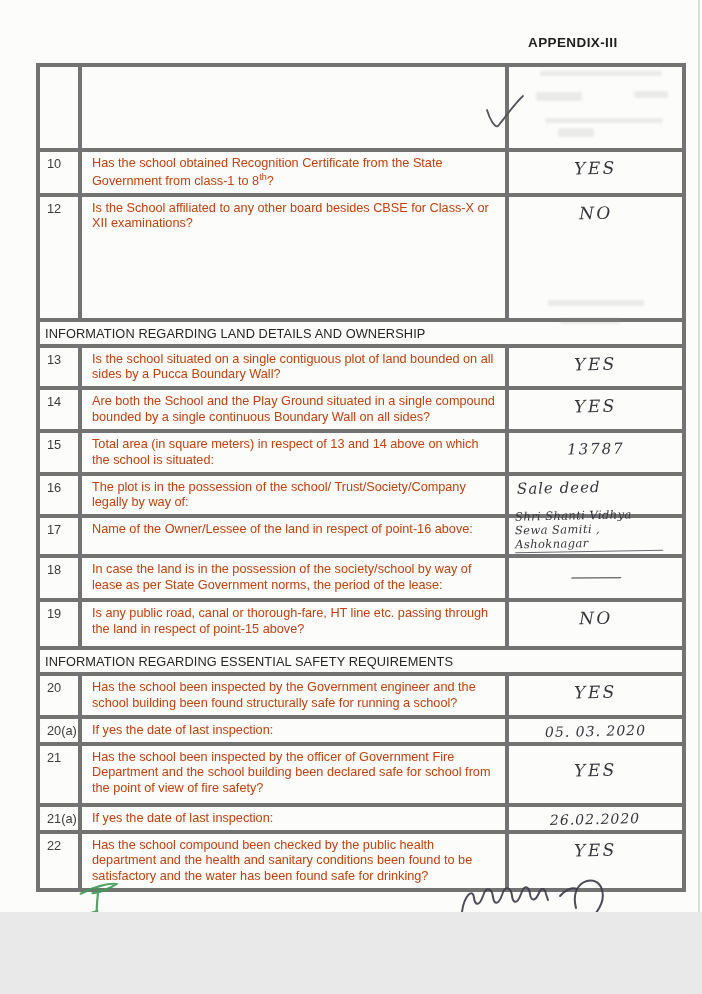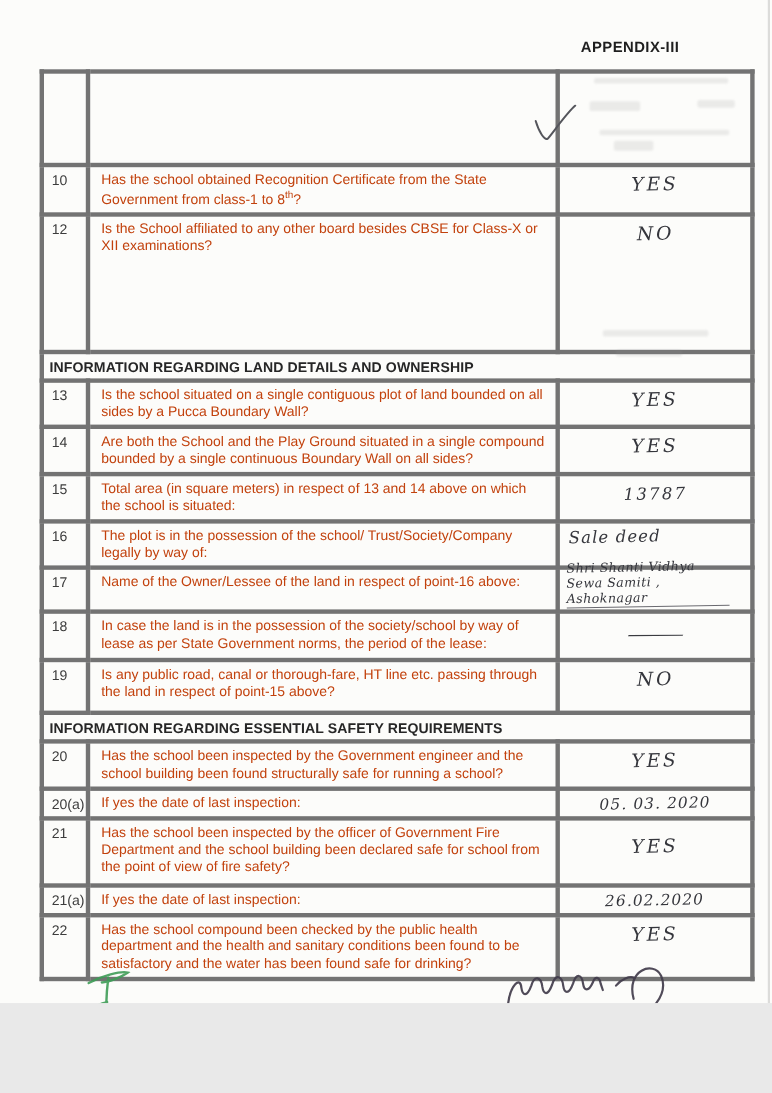--- a/index.html
+++ b/index.html
@@ -16,21 +16,21 @@
   table.form {
     position:absolute; top:63px; left:36px; width:646px;
     border-collapse:collapse; table-layout:fixed;
   }
   table.form td { border:4px solid #737373; vertical-align:top; }
   td.no { width:42px; padding:4px 2px 2px 7px; font-size:12.8px; color:#3c3c3c; }
   td.q  { width:427px; padding:4px 10px 3px 10px; font-size:12.7px; color:#c2410c; line-height:1.24; }
   td.q sup { font-size:9px; }
   td.a  { width:177px; padding:3px 2px 2px 2px; text-align:center; position:relative; }
   td.section {
-    padding:4px 6px 3px 5px; font-size:12.8px; font-weight:bold;
+    padding:4px 6px 3px 5px; font-size:12.8px; font-weight:normal;
     color:#262626; letter-spacing:.1px;
   }
   
   .hw {
     font-family:"DejaVu Serif", serif; font-style:italic;
     color:#35363c; display:inline-block; transform:rotate(-1.2deg);
   }
   .ans-main { font-size:17px; letter-spacing:2.5px; padding-top:3px; }
   .hw-sm  { font-size:14px; letter-spacing:1px; }
   .hw-num { font-size:15px; letter-spacing:2px; padding-top:4px; }

